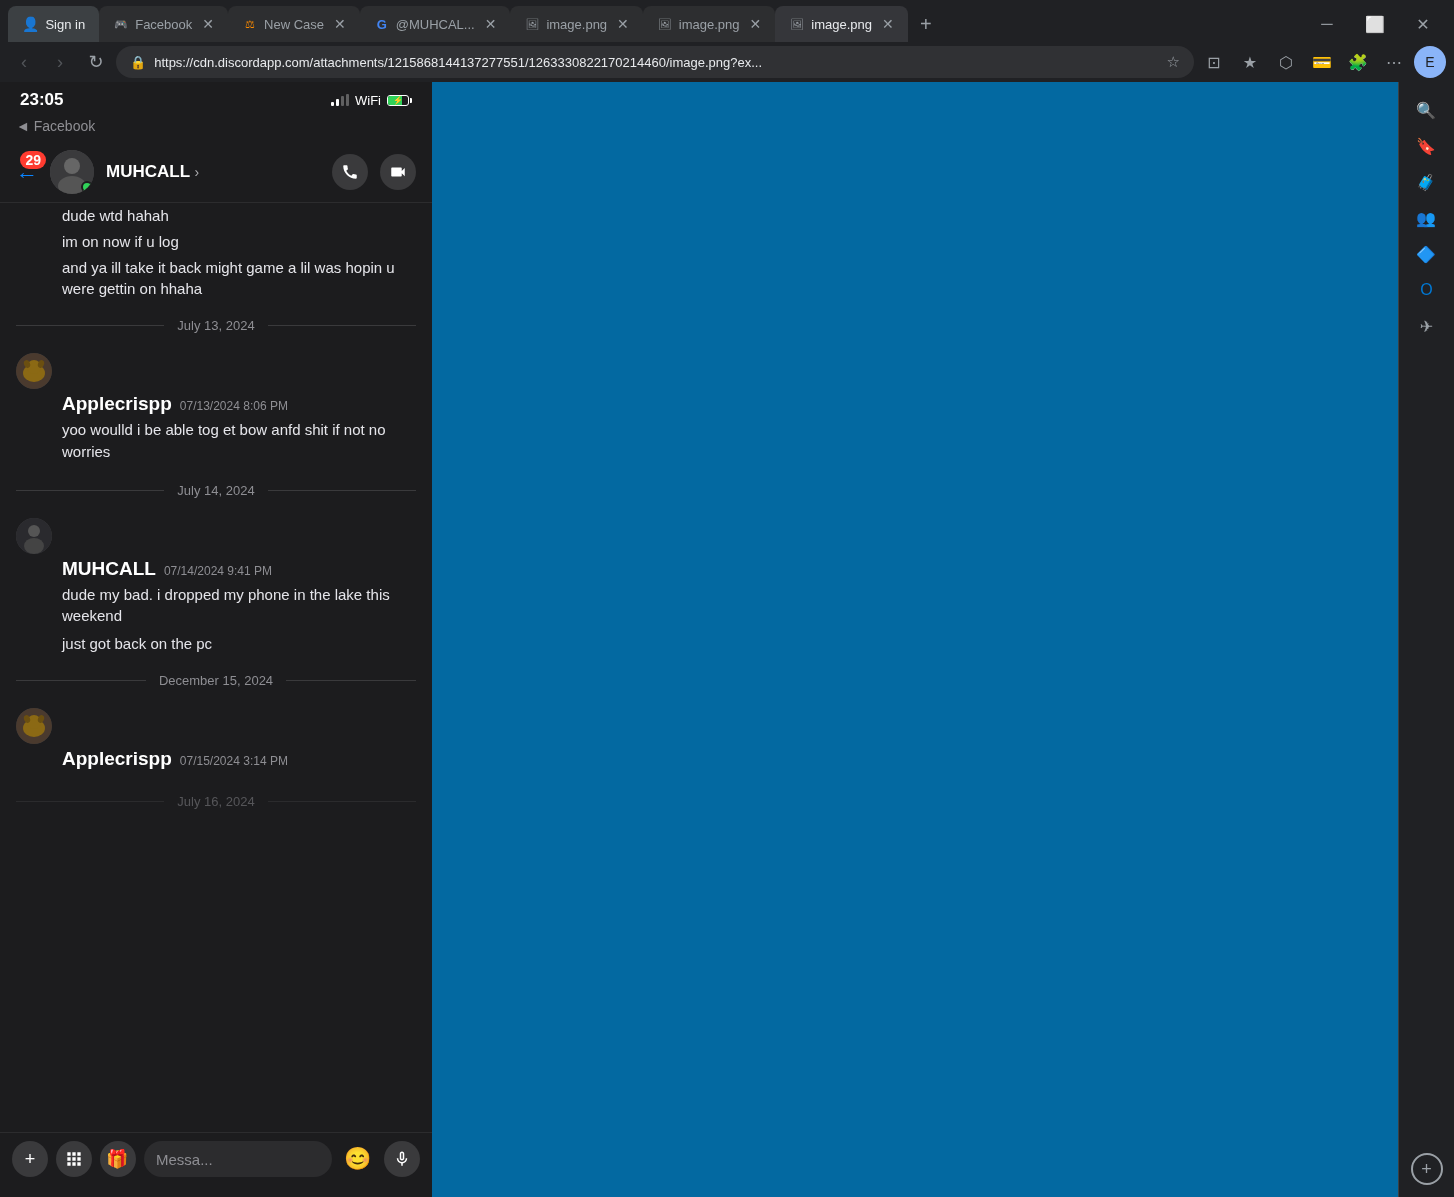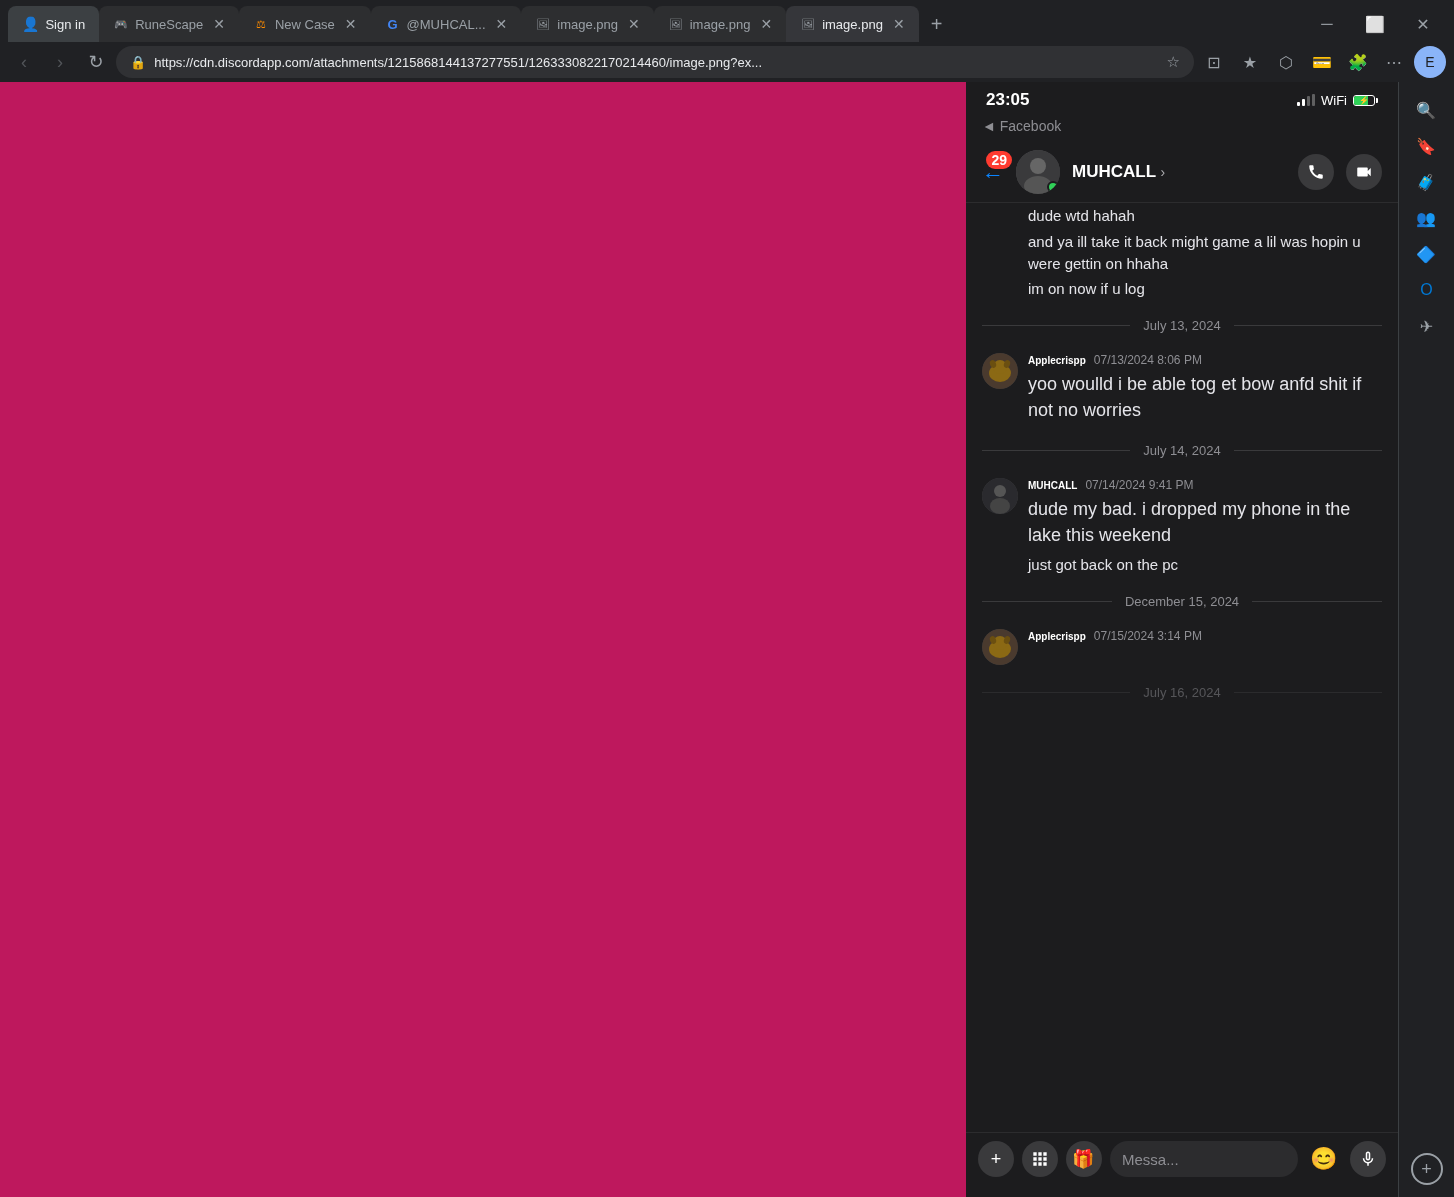--- a/index.html
+++ b/index.html
@@ -228,25 +228,24 @@
       margin-top: 8px;
     }
 
     
     .main-content {
       position: absolute;
       top: 82px;
       left: 0;
       right: 56px;
       bottom: 0;
-      background: #be185d;
-      display: flex;
-      align-items: center;
-      justify-content: flex-end;
-      padding-left: 32px;
+      background: #0369a1;
+      display: flex;
+      align-items: center;
+      justify-content: flex-start;
     }
 
     
     .phone-mockup {
       width: 432px;
       height: 100%;
       background: #1c1c1e;
       position: relative;
       overflow: hidden;
       display: flex;
@@ -436,32 +435,33 @@
     }
 
     .msg-header {
       display: flex;
       align-items: baseline;
       gap: 8px;
       margin-bottom: 4px;
     }
 
     .msg-sender {
-      font-size: 10px;
+      font-size: 19px;
       font-weight: 700;
       color: #fff;
+      margin-top: 40px;
     }
 
     .msg-time {
       font-size: 12px;
       color: #8e8e93;
     }
 
     .msg-text {
-      font-size: 18px;
+      font-size: 15px;
       color: #e5e5ea;
       line-height: 1.45;
     }
 
     .msg-continuation {
       padding: 2px 16px 2px 62px;
     }
 
     .msg-continuation .msg-text {
       font-size: 15px;
@@ -582,21 +582,21 @@
 
   <div class="tab-bar">
 
     <div class="tab-sign-in">
       <span style="font-size:14px;">👤</span>
       <span>Sign in</span>
     </div>
 
     <div class="tab">
       <span class="tab-favicon" style="color:#e8a020;">🎮</span>
-      <span>RuneScape</span>
+      <span>Facebook</span>
       <span class="tab-close">✕</span>
     </div>
 
     <div class="tab">
       <span class="tab-favicon" style="color:#ff8c00;">⚖</span>
       <span>New Case</span>
       <span class="tab-close">✕</span>
     </div>
 
     <div class="tab">
@@ -730,24 +730,24 @@
         </svg>
       </div>
     </div>
 
     <div class="messages-area">
 
       <div class="msg-continuation">
         <span class="msg-text">dude wtd hahah</span>
       </div>
       <div class="msg-continuation">
+        <span class="msg-text">im on now if u log</span>
+      </div>
+      <div class="msg-continuation">
         <span class="msg-text">and ya ill take it back might game a lil was hopin u were gettin on hhaha</span>
-      </div>
-      <div class="msg-continuation">
-        <span class="msg-text">im on now if u log</span>
       </div>
 
       <div class="date-divider">
         <div class="date-divider-line"></div>
         <span class="date-divider-text">July 13, 2024</span>
         <div class="date-divider-line"></div>
       </div>
 
       <div class="message-group">
         <div class="msg-avatar">

